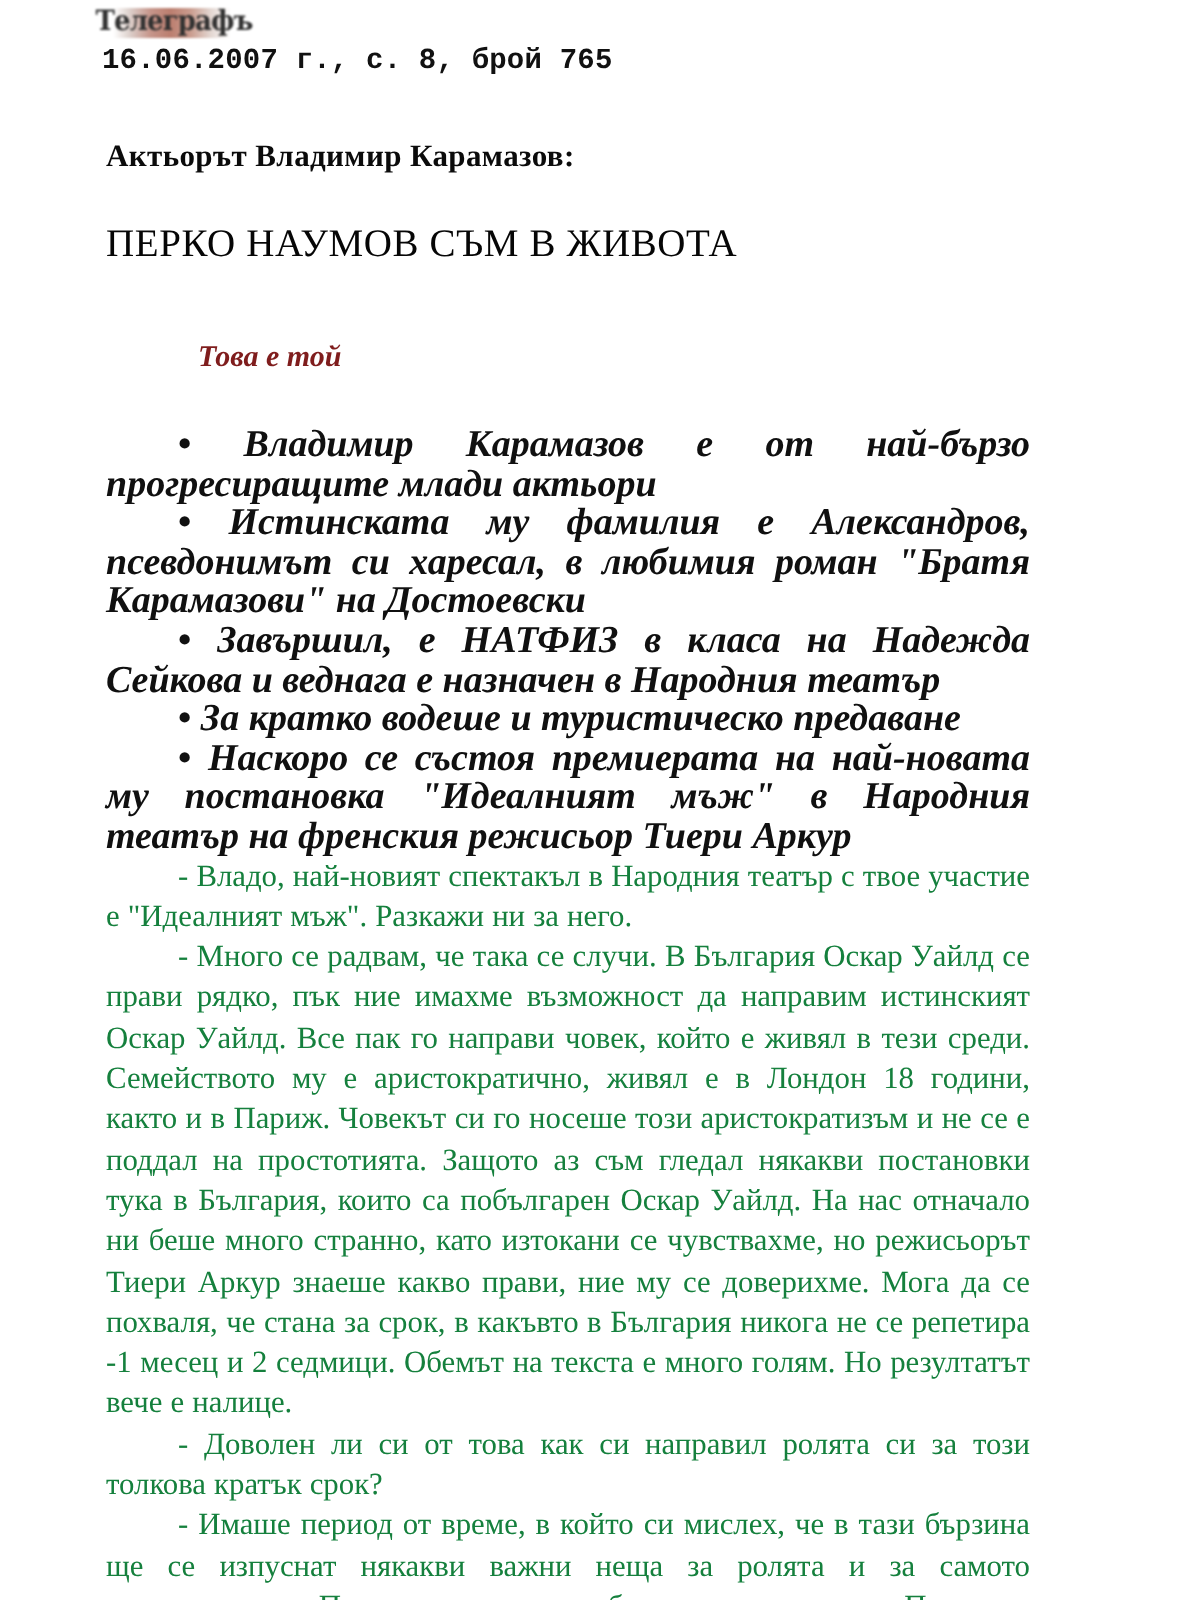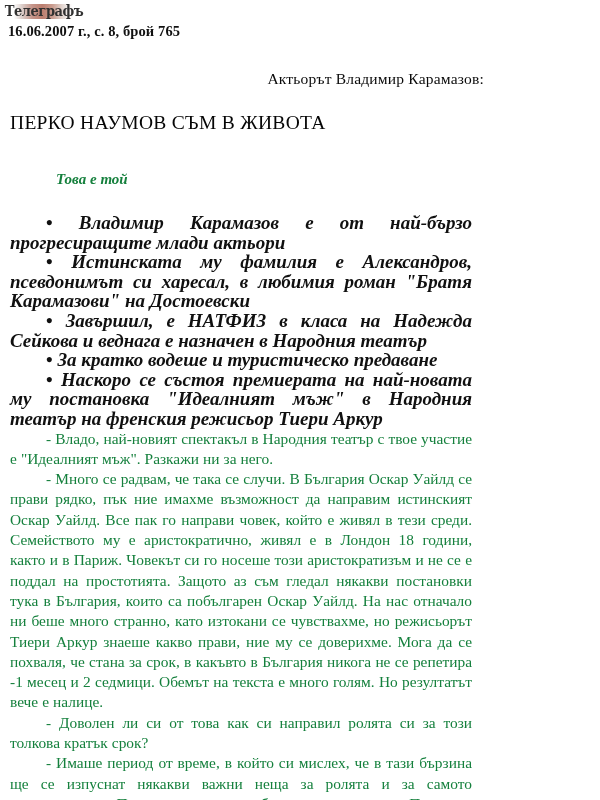--- a/index.html
+++ b/index.html
@@ -16,20 +16,21 @@
     color: #0d0d0d;
     position: relative;
   }
   .page {
     width: 484px;
     height: 800px;
     position: relative;
     padding: 0;
     box-sizing: border-box;
     overflow: hidden;
+    margin-left: 43px;
   }
 
   
   .masthead-row {
     padding: 2px 0 0 2px;
   }
   .masthead-logo {
     display: inline-block;
     position: relative;
     height: 15px;
@@ -57,38 +58,37 @@
   .masthead-logo::after {
     content: "";
     position: absolute;
     left: 0; right: 0; top: 0; bottom: 0;
     background: rgba(255,255,255,0.10);
     pointer-events: none;
   }
 
   .dateline {
     margin: 2px 0 0 8px;
-    font-family: Liberation Serif, serif;
+    font-family: Liberation Mono, monospace;
     font-weight: bold;
     font-size: 14.5px;
     line-height: 18px;
     letter-spacing: 0.1px;
     color: #111;
   }
 
   
   .kicker {
     margin: 29px 0 0 10px;
     font-family: "Liberation Serif", "DejaVu Serif", serif;
-    font-weight: normal;
+    font-weight: bold;
     font-size: 15.5px;
     line-height: 20px;
     letter-spacing: 0.2px;
     color: #0b0b0b;
-    text-align: right;
   }
   .headline {
     margin: 22px 0 0 10px;
     font-family: "Liberation Serif", "DejaVu Serif", serif;
     font-weight: normal;
     font-size: 19.5px;
     line-height: 24px;
     letter-spacing: 0.3px;
     color: #060606;
   }
@@ -97,21 +97,21 @@
   .intro {
     margin: 35px 0 0 0;
     padding: 0 12px 0 10px;
   }
   .intro-title {
     margin: 0 0 0 46px;
     font-weight: bold;
     font-style: italic;
     font-size: 15px;
     line-height: 19px;
-    color: #15803d;
+    color: #7f1d1d;
   }
   .bullets {
     margin: 24px 0 0 0;
   }
   .bullet-item {
     font-weight: bold;
     font-style: italic;
     font-size: 19px;
     line-height: 19.6px;
     text-align: justify;

